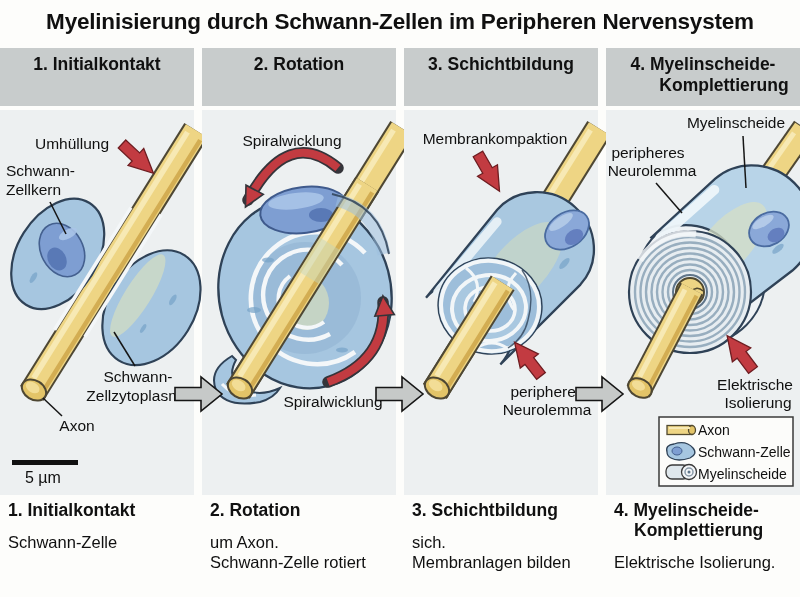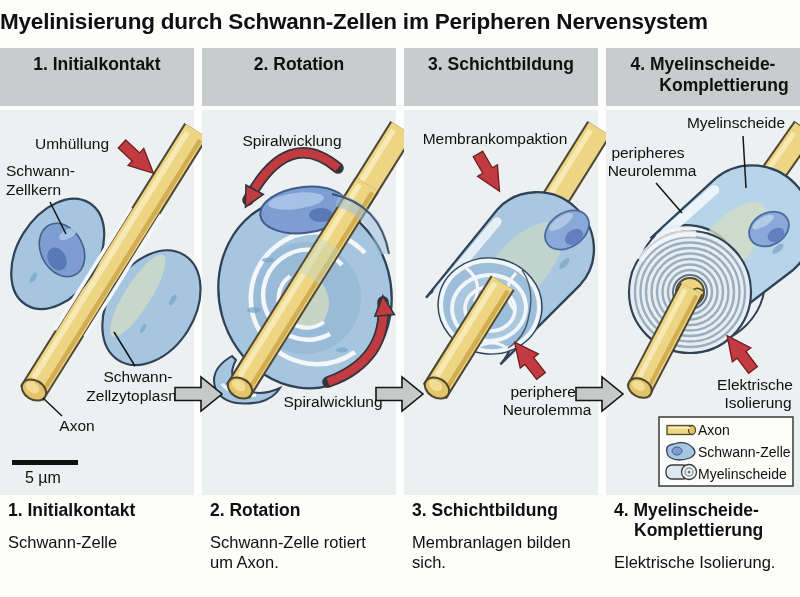--- a/index.html
+++ b/index.html
@@ -1,19 +1,19 @@
 <!DOCTYPE html>
 <html><head>
 <meta charset="utf-8">
 <style>
   html,body{margin:0;padding:0;}
   body{width:800px;height:597px;background:#fdfdfb;position:relative;
        font-family:"Liberation Sans", sans-serif;color:#101010;overflow:hidden;}
   .stage{position:absolute;left:0;top:0;width:800px;height:597px;}
-  .title{position:absolute;left:0;top:9px;width:800px;
+  .title{position:absolute;left:0;top:9px;width:800px;text-align:center;
          font-size:22.5px;font-weight:bold;letter-spacing:-0.2px;}
   .hdr{position:absolute;top:48px;width:194px;height:58px;background:#c8cccc;
        box-sizing:border-box;padding-top:6px;font-size:17.5px;font-weight:bold;
        text-align:center;line-height:21px;}
   .hdr .l2{margin-left:42px;}
   .hdr1{left:0;} .hdr2{left:202px;} .hdr3{left:404px;} .hdr4{left:606px;}
   .artsvg{position:absolute;left:0;top:110px;}
   .caption{position:absolute;top:500px;width:188px;}
   .cap1{left:8px;} .cap2{left:210px;} .cap3{left:412px;} .cap4{left:614px;}
   .caption .ct{font-size:17.5px;font-weight:bold;line-height:20px;}
@@ -290,29 +290,29 @@
 
   <div class="caption cap1">
     <div class="ct">1. Initialkontakt</div>
     <div class="cb">
       <div>Schwann-Zelle</div>
     </div>
   </div>
   <div class="caption cap2">
     <div class="ct">2. Rotation</div>
     <div class="cb">
+      <div>um Axon.</div>
       <div>Schwann-Zelle rotiert</div>
-      <div>um Axon.</div>
     </div>
   </div>
   <div class="caption cap3">
     <div class="ct">3. Schichtbildung</div>
     <div class="cb">
+      <div>sich.</div>
       <div>Membranlagen bilden</div>
-      <div>sich.</div>
     </div>
   </div>
   <div class="caption cap4">
     <div class="ct">4. Myelinscheide-</div>
     <div class="ct ct2">Komplettierung</div>
     <div class="cb">
       <div>Elektrische Isolierung.</div>
       <div></div>
     </div>
   </div>

